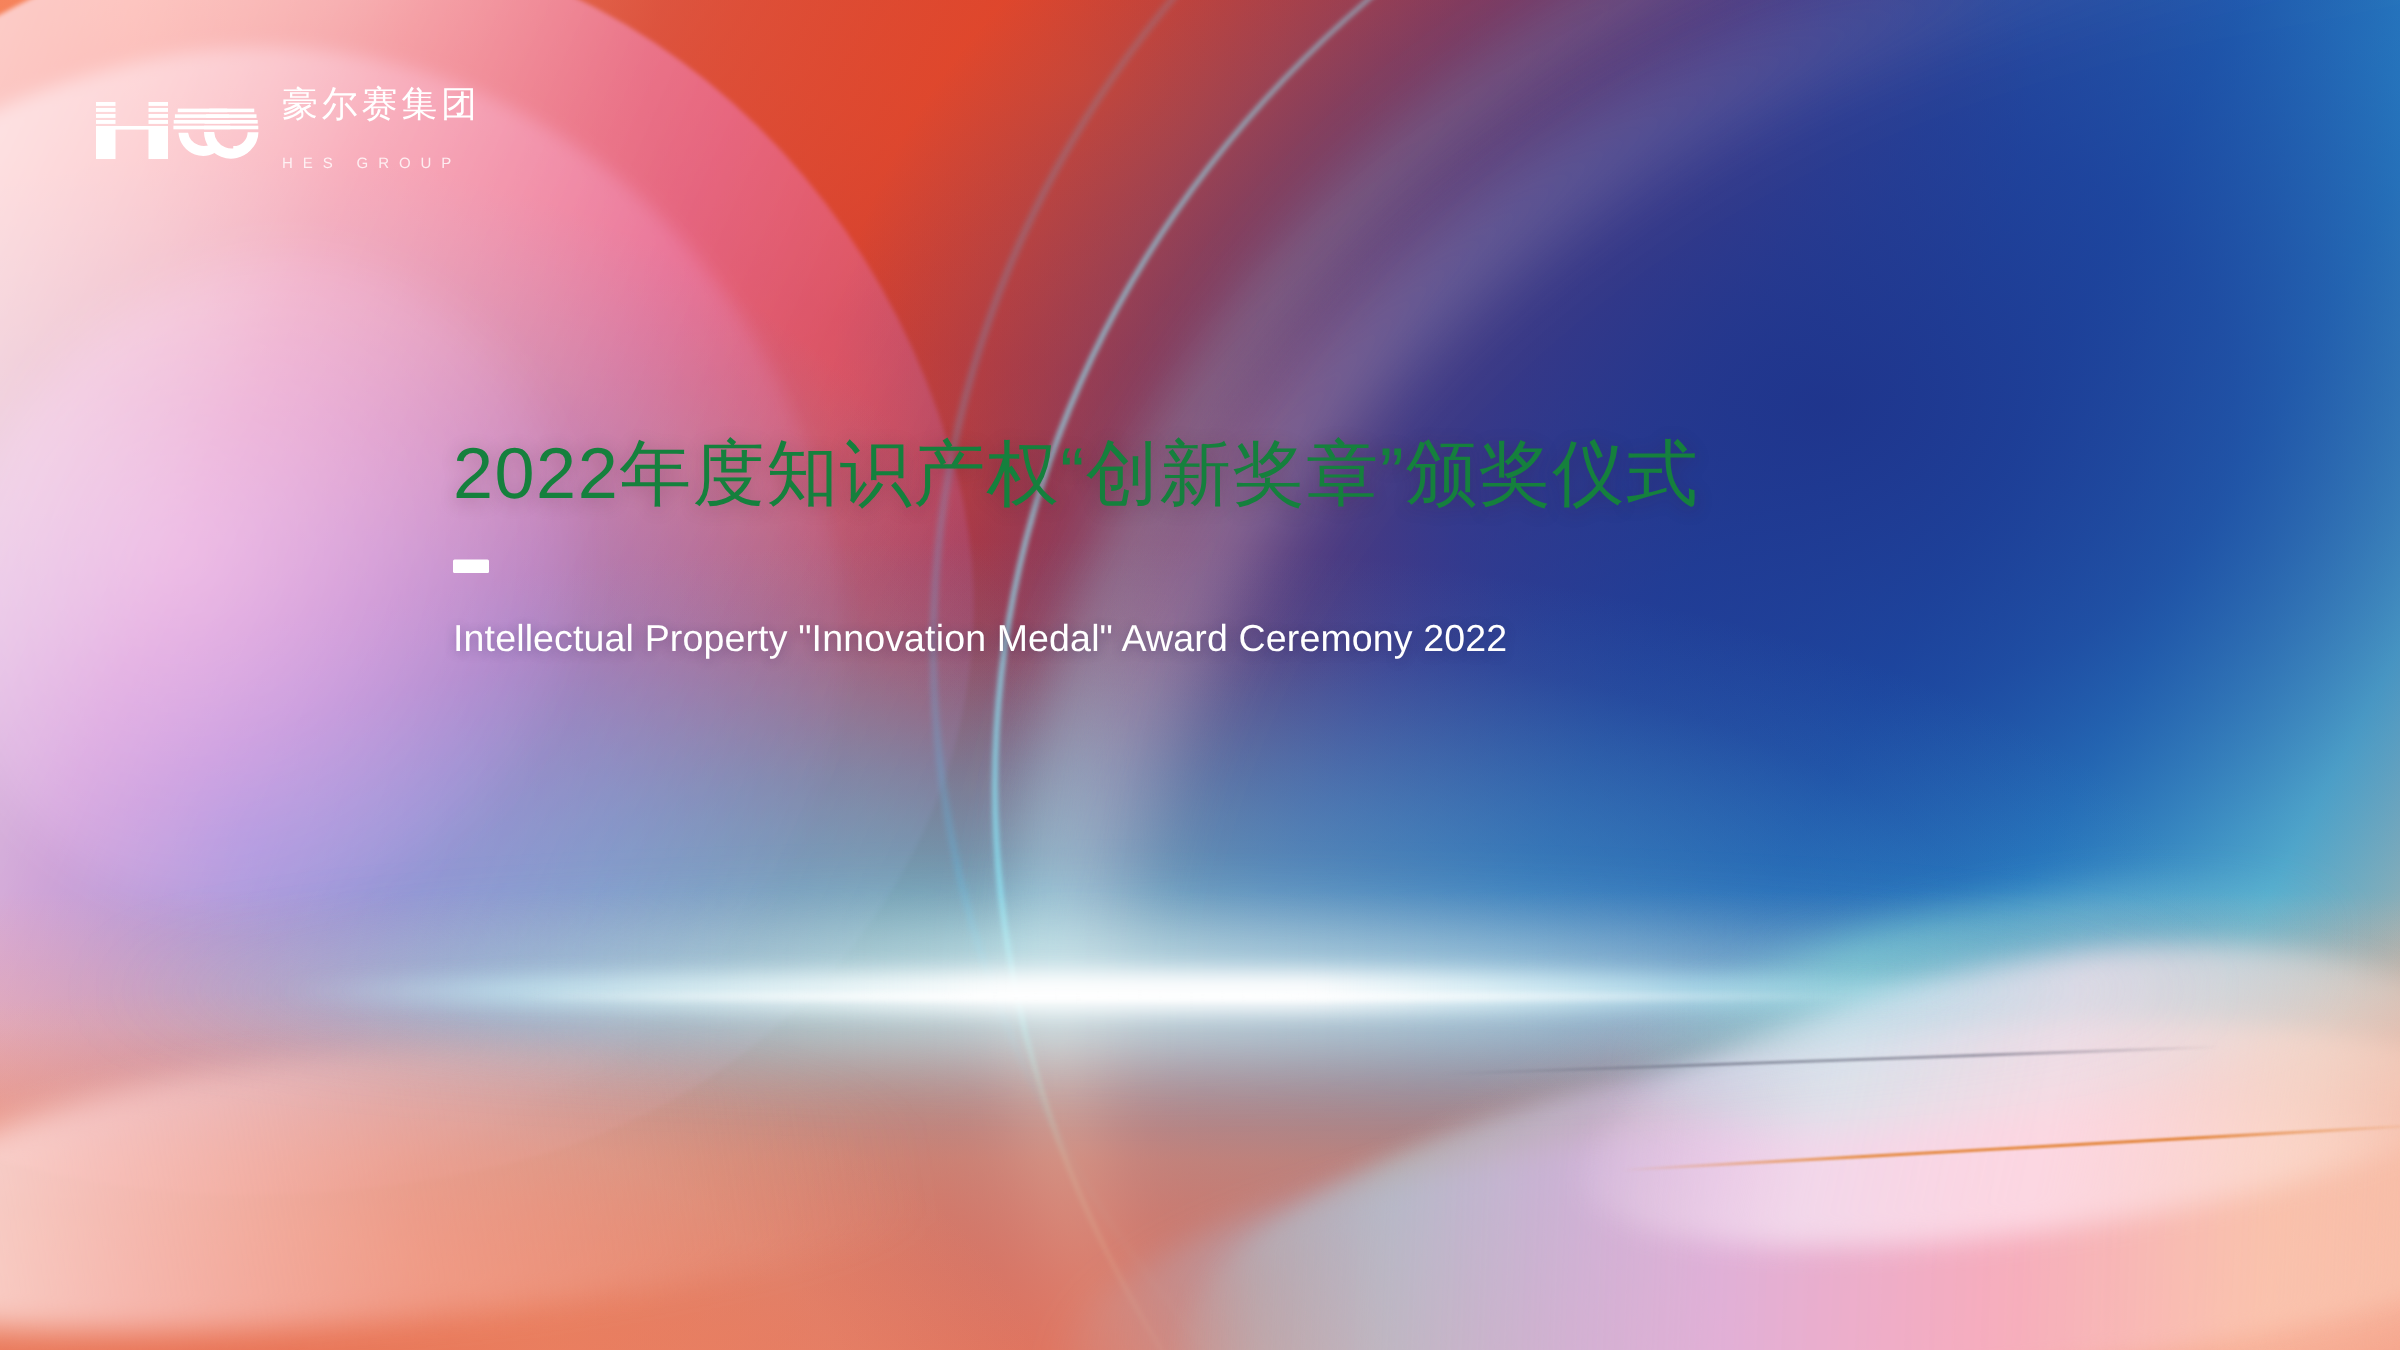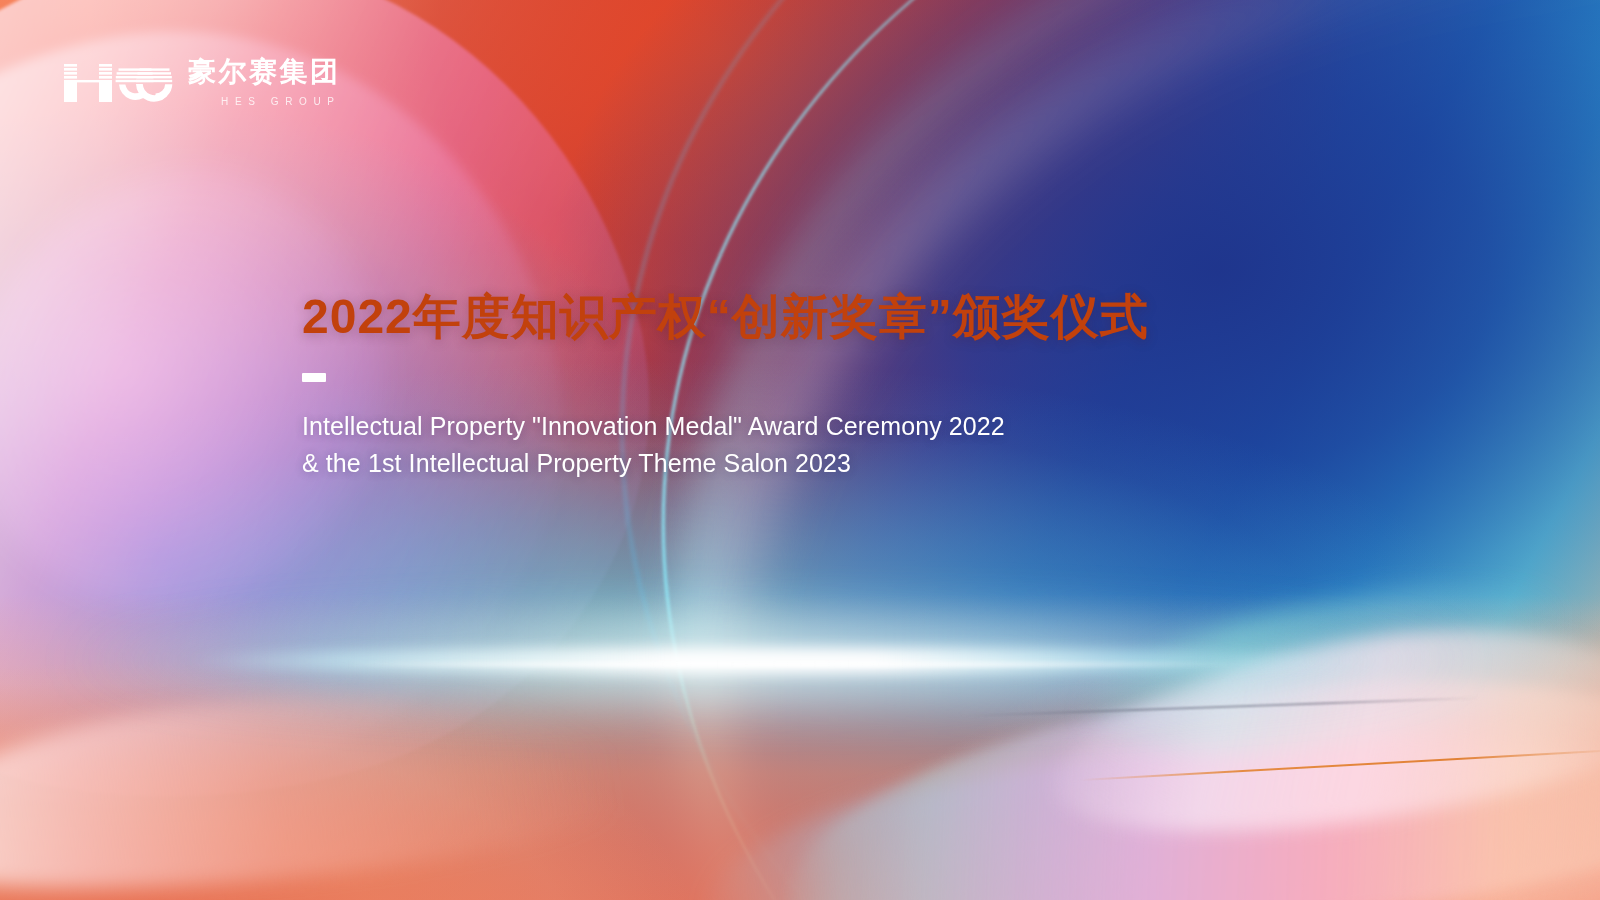--- a/index.html
+++ b/index.html
@@ -408,49 +408,48 @@
     z-index:12;
   }
   #logo-mark { display:block; }
   #logo-wordmark {
     display:flex;
     flex-direction:column;
     justify-content:center;
     padding-top:2px;
   }
   #logo-cn {
-    font-size:28px;
-    font-weight:700;
+    font-size:24px;
+    font-weight:400;
     color:#fff;
     letter-spacing:2.5px;
     line-height:1.05;
     white-space:nowrap;
   }
   #logo-en {
     font-size:10px;
     font-weight:400;
     color:rgba(255,255,255,0.80);
     letter-spacing:6.6px;
     line-height:1.6;
     white-space:nowrap;
-    margin-top:8px;
-    text-align:right;
+    margin-top:20px;
   }
 
   
   #content {
     position:absolute;
     left:302px; top:286px;
     z-index:11;
     width:1000px;
   }
   .title-line {
     font-size:48px;
-    font-weight:700;
-    color:#c2410c;
+    font-weight:400;
+    color:#15803d;
     letter-spacing:1px;
     line-height:1.28;
     white-space:nowrap;
     text-shadow:0 2px 12px rgba(70,20,40,0.28);
   }
   #divider {
     width:24px;
     height:9px;
     background:#ffffff;
     margin-top:26px;
@@ -565,16 +564,15 @@
     <div id="logo-wordmark">
       <div id="logo-cn">豪尔赛集团</div>
       <div id="logo-en">HES GROUP</div>
     </div>
   </div>
 
   <div id="content">
     <div class="title-line">2022年度知识产权“创新奖章”颁奖仪式</div>
     <div id="divider"></div>
     <div class="sub-line">Intellectual Property "Innovation Medal" Award Ceremony 2022</div>
-    <div class="sub-line">&amp;  the 1st Intellectual Property Theme Salon 2023</div>
   </div>
 
 </div>
 
 </body></html>

